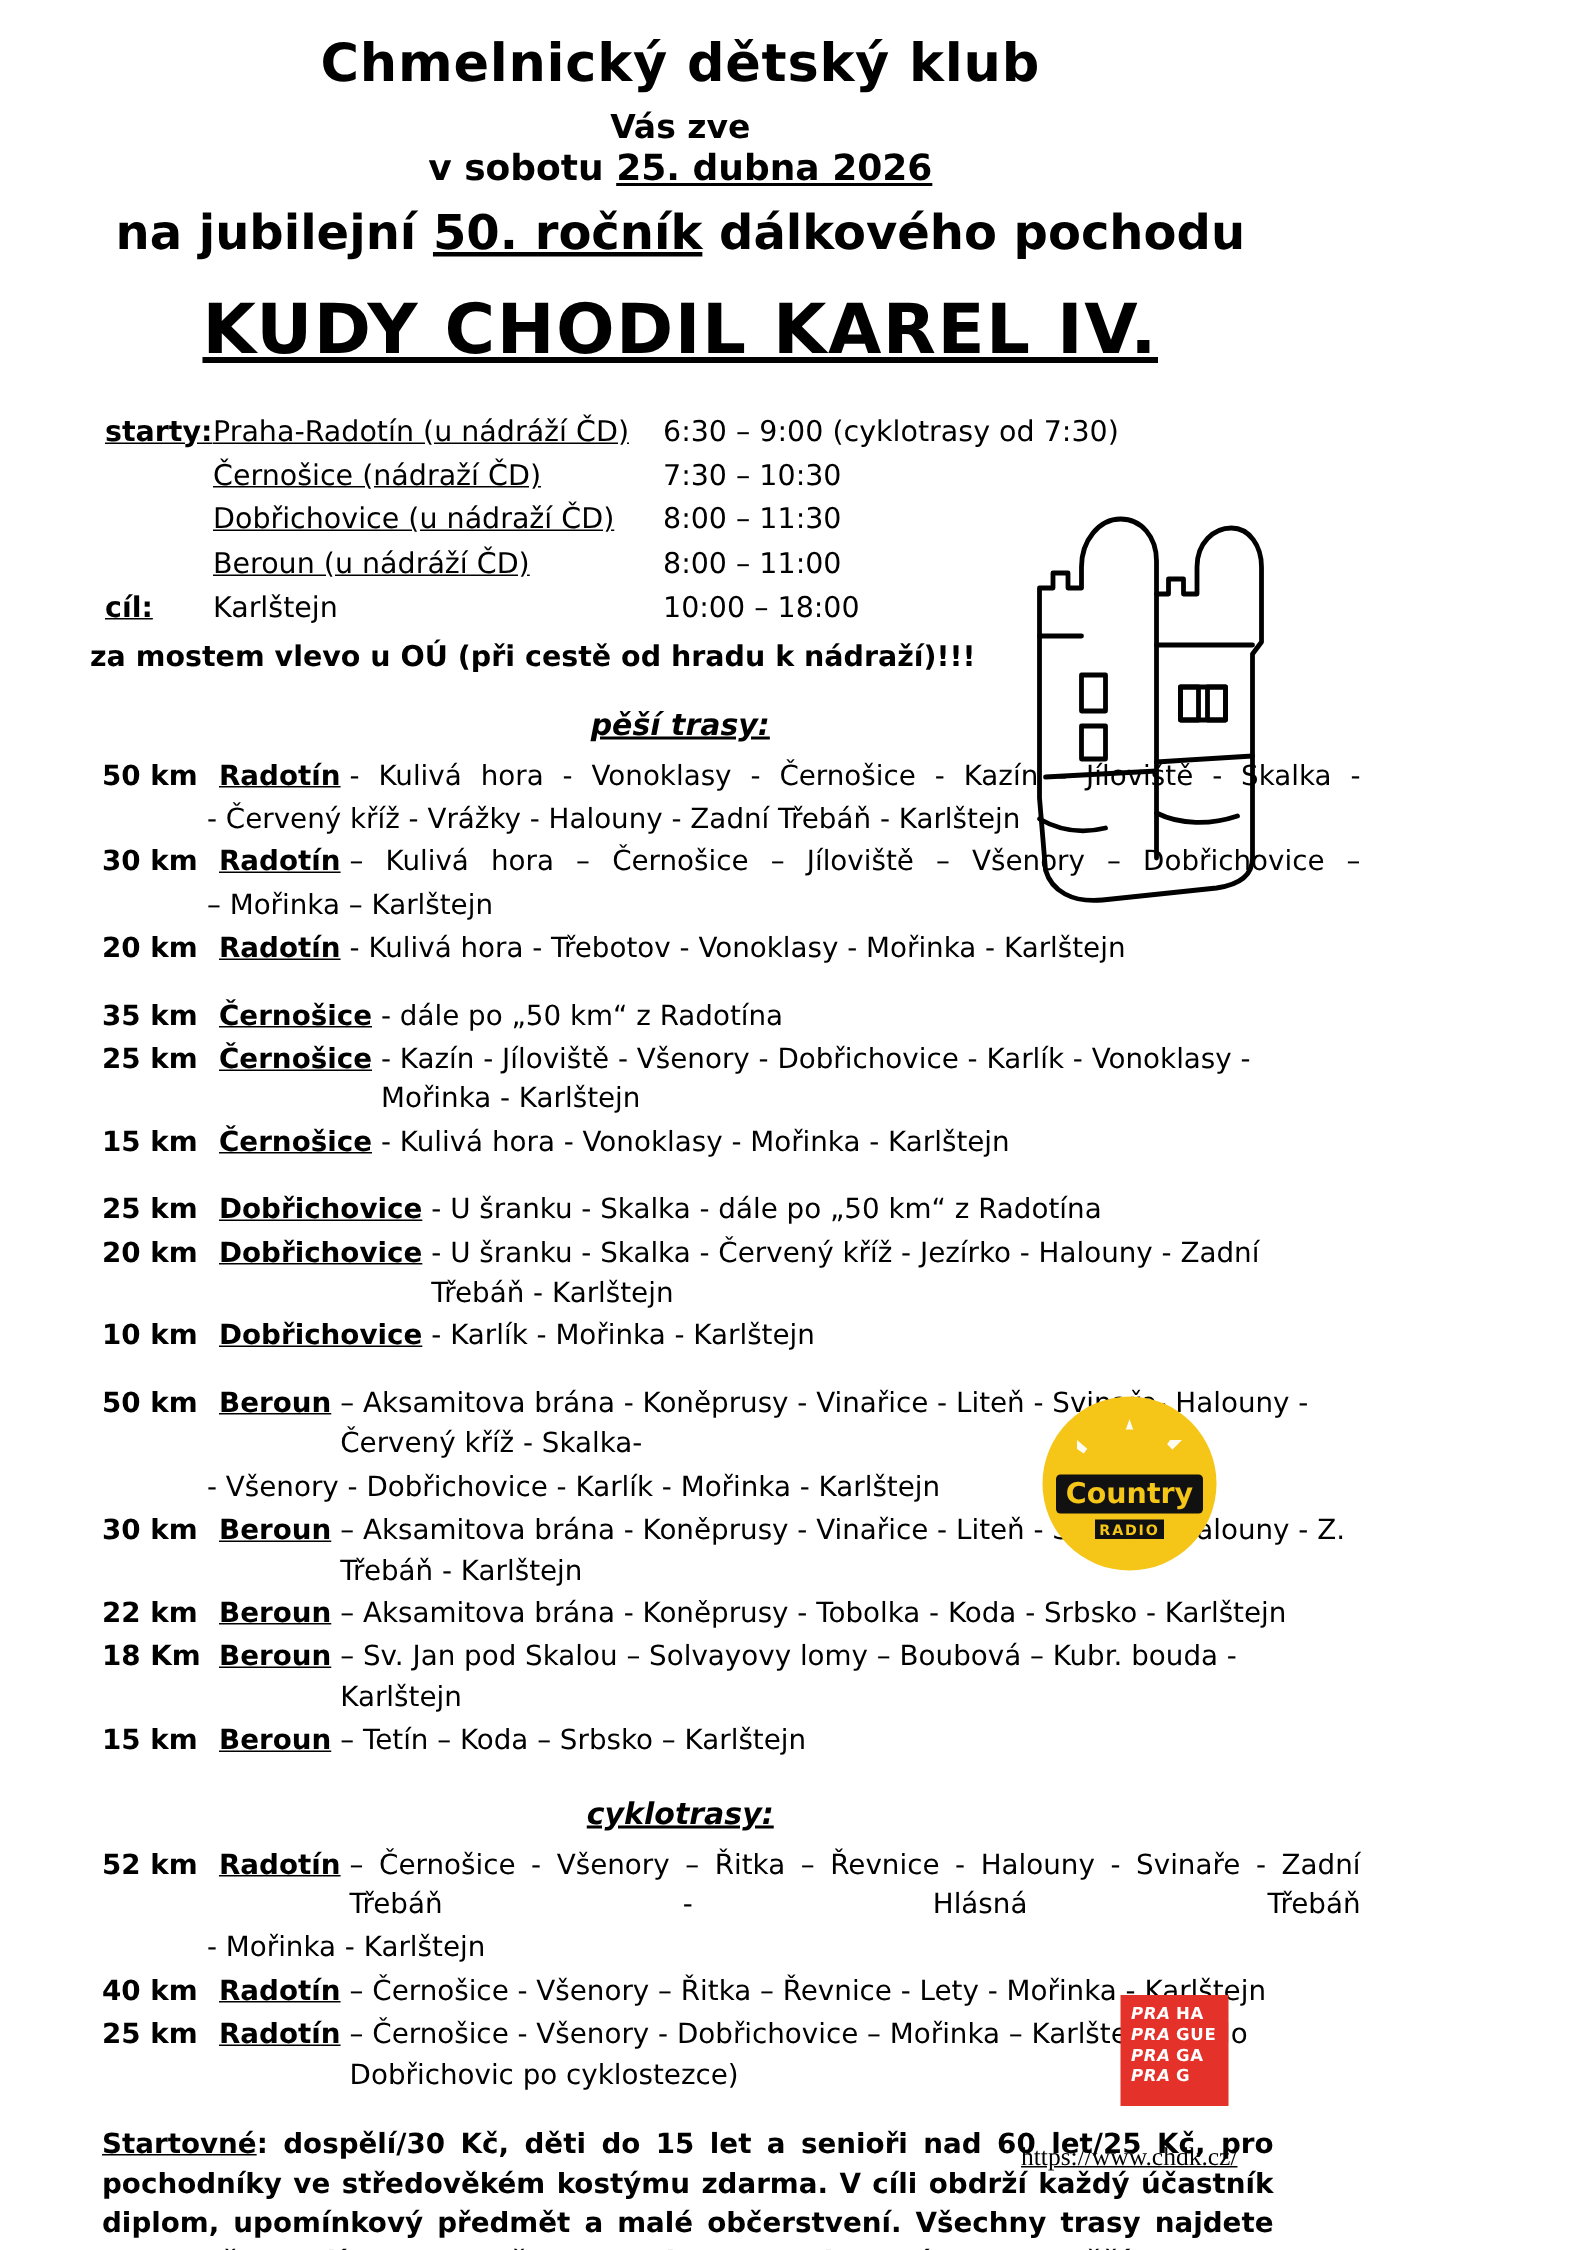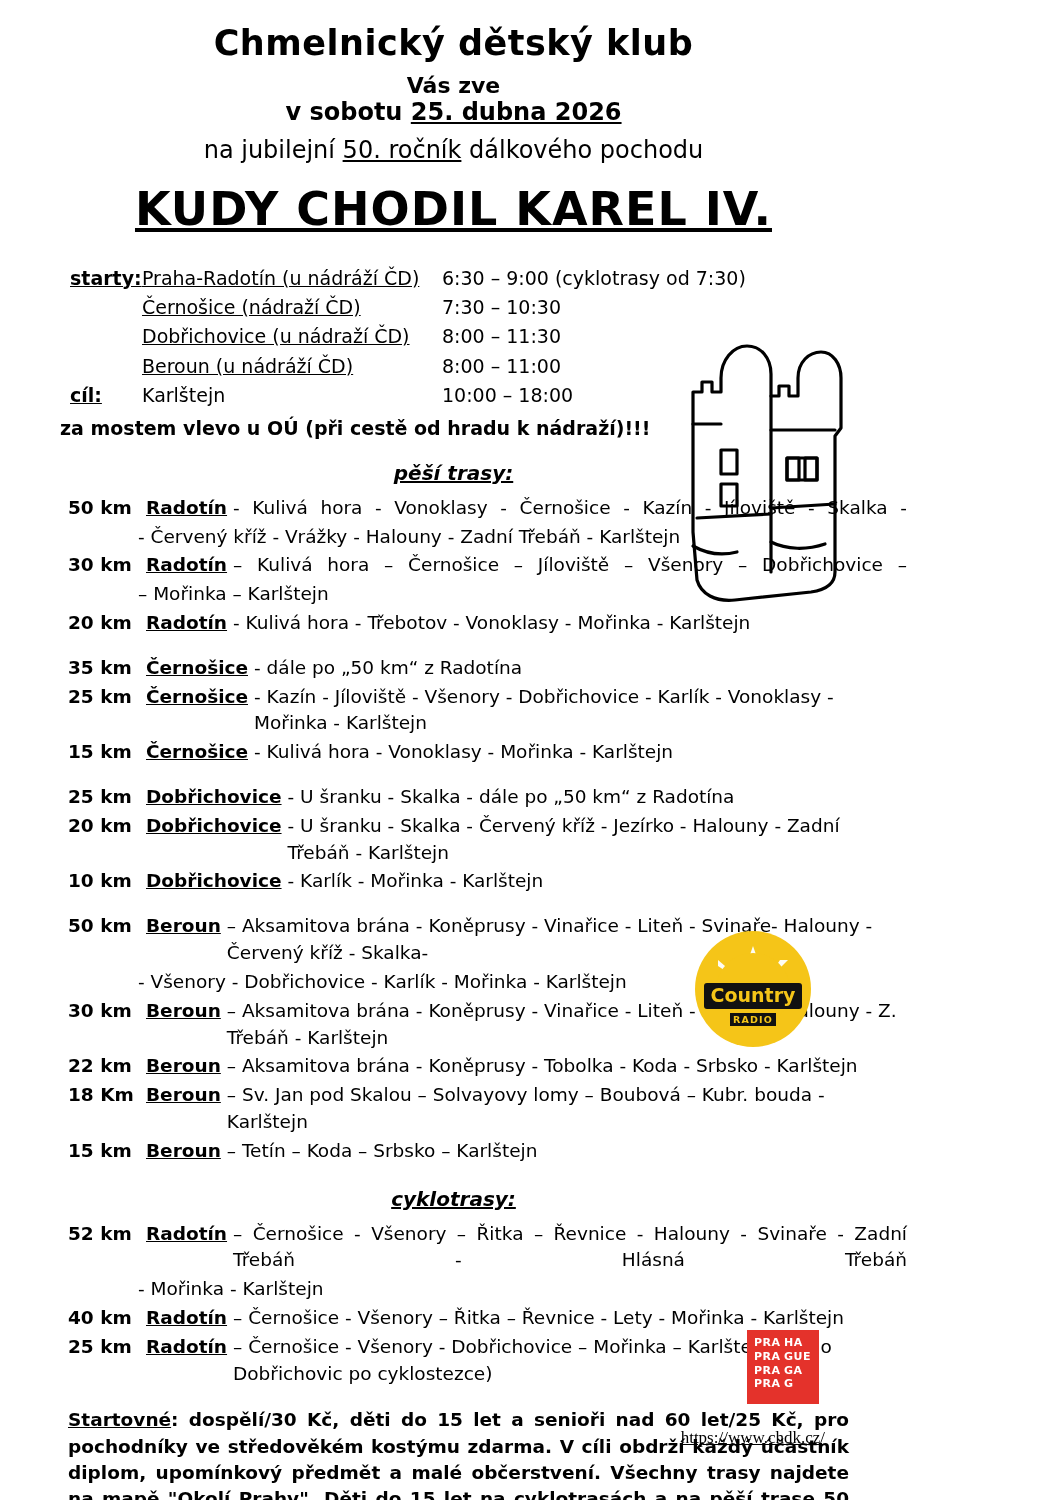--- a/index.html
+++ b/index.html
@@ -37,22 +37,22 @@
   .subtitle-1 {
     font-size: 22px;
     font-weight: bold;
     margin-top: 10px;
   }
   .subtitle-2 {
     font-size: 24px;
     font-weight: bold;
   }
   .subtitle-3 {
-    font-size: 24px;
-    font-weight: normal;
+    font-size: 32px;
+    font-weight: bold;
     margin-top: 10px;
   }
   .u { text-decoration: underline; }
   .event-title {
     font-size: 46px;
     font-weight: bold;
     text-decoration: underline;
     margin-top: 18px;
     letter-spacing: 1px;
   }
@@ -411,21 +411,21 @@
       <circle cx="59" cy="60" r="37" fill="#f5c518"></circle>
       <rect x="10" y="53" width="98" height="26" rx="3" fill="#111"></rect>
       <text x="59" y="72" font-family="DejaVu Sans, sans-serif" font-size="19" font-weight="bold" fill="#f5c518" text-anchor="middle">Country</text>
       <rect x="36" y="83" width="46" height="13" fill="#111"></rect>
       <text x="59" y="93" font-family="DejaVu Sans, sans-serif" font-size="9.5" font-weight="bold" fill="#f5c518" text-anchor="middle" letter-spacing="1.2">RADIO</text>
     </svg>
   </div>
 
   <div class="prague-logo">
     <div style="display:flex;">
-      <div style="width:30px;">
+      <div style="width:30px;font-style:italic;">
         <div>PRA</div>
         <div>PRA</div>
         <div>PRA</div>
         <div>PRA</div>
       </div>
       <div>
         <div>HA</div>
         <div>GUE</div>
         <div>GA</div>
         <div>G</div>

